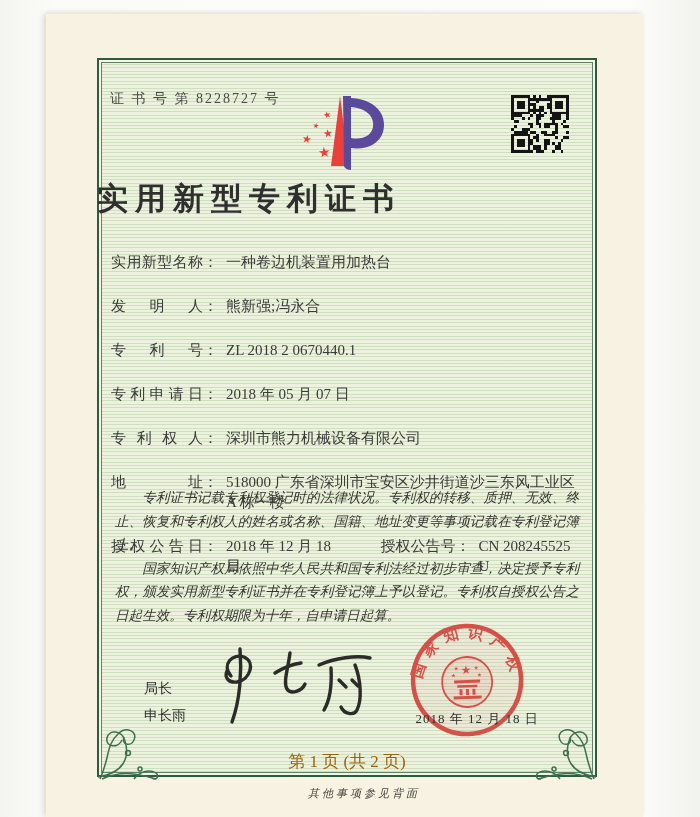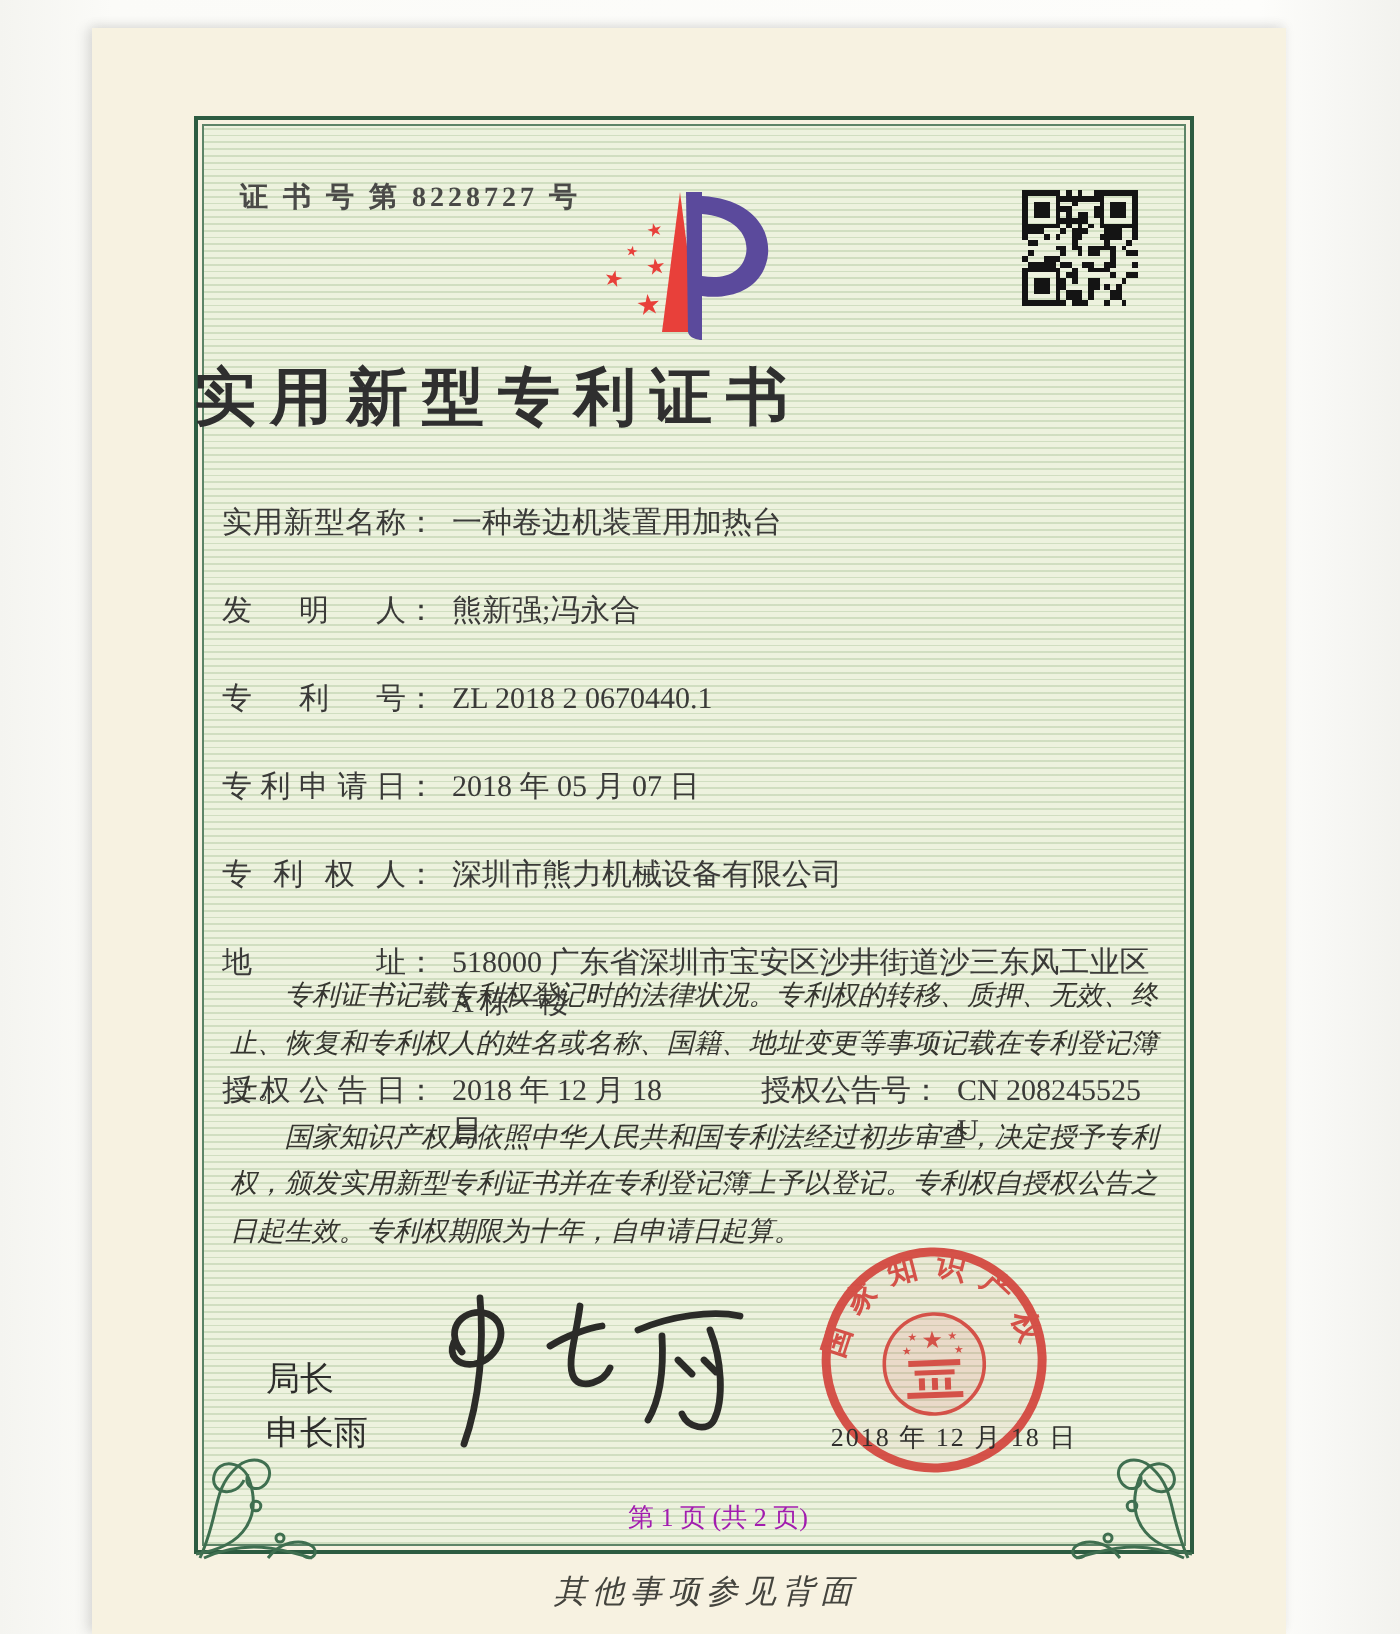--- a/index.html
+++ b/index.html
@@ -20,21 +20,21 @@
   .frame-inner{
     width:100%;height:100%;box-sizing:border-box;
     border:1px solid #5d8468;
     background-color:#edf2de;
     background-image:repeating-linear-gradient(0deg,
       rgba(122,162,104,0.25) 0px, rgba(122,162,104,0.25) 0.9px,
       rgba(237,242,222,0) 0.9px, rgba(237,242,222,0) 3.4px);
   }
   .content{position:absolute;left:0;top:0;width:500px;height:719px;}
 
-  .certno{position:absolute;left:23px;top:32px;font-size:14px;letter-spacing:2px;color:#4a4a48;font-weight:bold;}
+  .certno{position:absolute;left:13px;top:32px;font-size:14px;letter-spacing:2px;color:#4a4a48;}
 
   .logo{position:absolute;left:196px;top:34px;width:96px;height:90px;}
   .qr{position:absolute;left:414px;top:37px;width:58px;height:58px;
       display:grid;grid-template-columns:repeat(21,1fr);grid-template-rows:repeat(21,1fr);}
   .qr .m{background:transparent;}
   .qr .m.d{background:#141414;}
 
   .title{position:absolute;left:0;top:120px;width:100%;
          font-size:31px;font-weight:bold;letter-spacing:7px;color:#2f2f2f;}
 
@@ -45,35 +45,35 @@
   .fvalue{max-width:366px;}
   .fvalue.addr{max-width:372px;}
   .grantpair{display:flex;margin-left:32px;}
   .flabel2{flex:none;}
 
   .body-text{position:absolute;left:18px;top:428px;width:464px;
              font-size:13.6px;line-height:23.6px;text-align:justify;color:#35352f;
              font-style:italic;}
   .body-text p{margin:0;text-indent:2em;}
 
-  .signer{position:absolute;left:36px;top:618px;font-size:17px;line-height:27px;color:#2e2e2c;}
+  .signer{position:absolute;left:47px;top:618px;font-size:14px;line-height:27px;color:#2e2e2c;font-family:Liberation Mono, monospace;}
   .signature{position:absolute;left:106px;top:584px;width:178px;height:90px;}
 
   .seal{position:absolute;left:310px;top:560px;width:120px;height:120px;transform:rotate(-2deg);}
   .seal-date{position:absolute;left:314px;top:652px;width:132px;text-align:center;
              font-size:13px;letter-spacing:1px;color:#2f2f2d;z-index:5;}
 
-  .pagenum{position:absolute;left:0;top:692px;width:100%;text-align:center;font-size:13px;color:#a21caf;padding-left:12px;}
+  .pagenum{position:absolute;left:0;top:692px;width:100%;text-align:center;font-size:17px;color:#a16207;}
 
   .corner{position:absolute;width:86px;height:86px;bottom:-4px;}
   .corner.bl{left:-3px;}
   .corner.br{right:-3px;transform:scaleX(-1);}
 
-  .footer-note{position:absolute;left:57px;top:772px;width:500px;text-align:center;
-               font-size:16px;font-style:italic;color:#44443e;letter-spacing:3px;}
+  .footer-note{position:absolute;left:68px;top:772px;width:500px;text-align:center;
+               font-size:11px;font-style:italic;color:#44443e;letter-spacing:3px;}
 </style>
 </head>
 <body>
 
 <div class="sheet">
   <div class="frame">
     <div class="frame-inner"></div>
   </div>
 
   <div class="content" style="left:51px;top:44px;position:absolute;">

